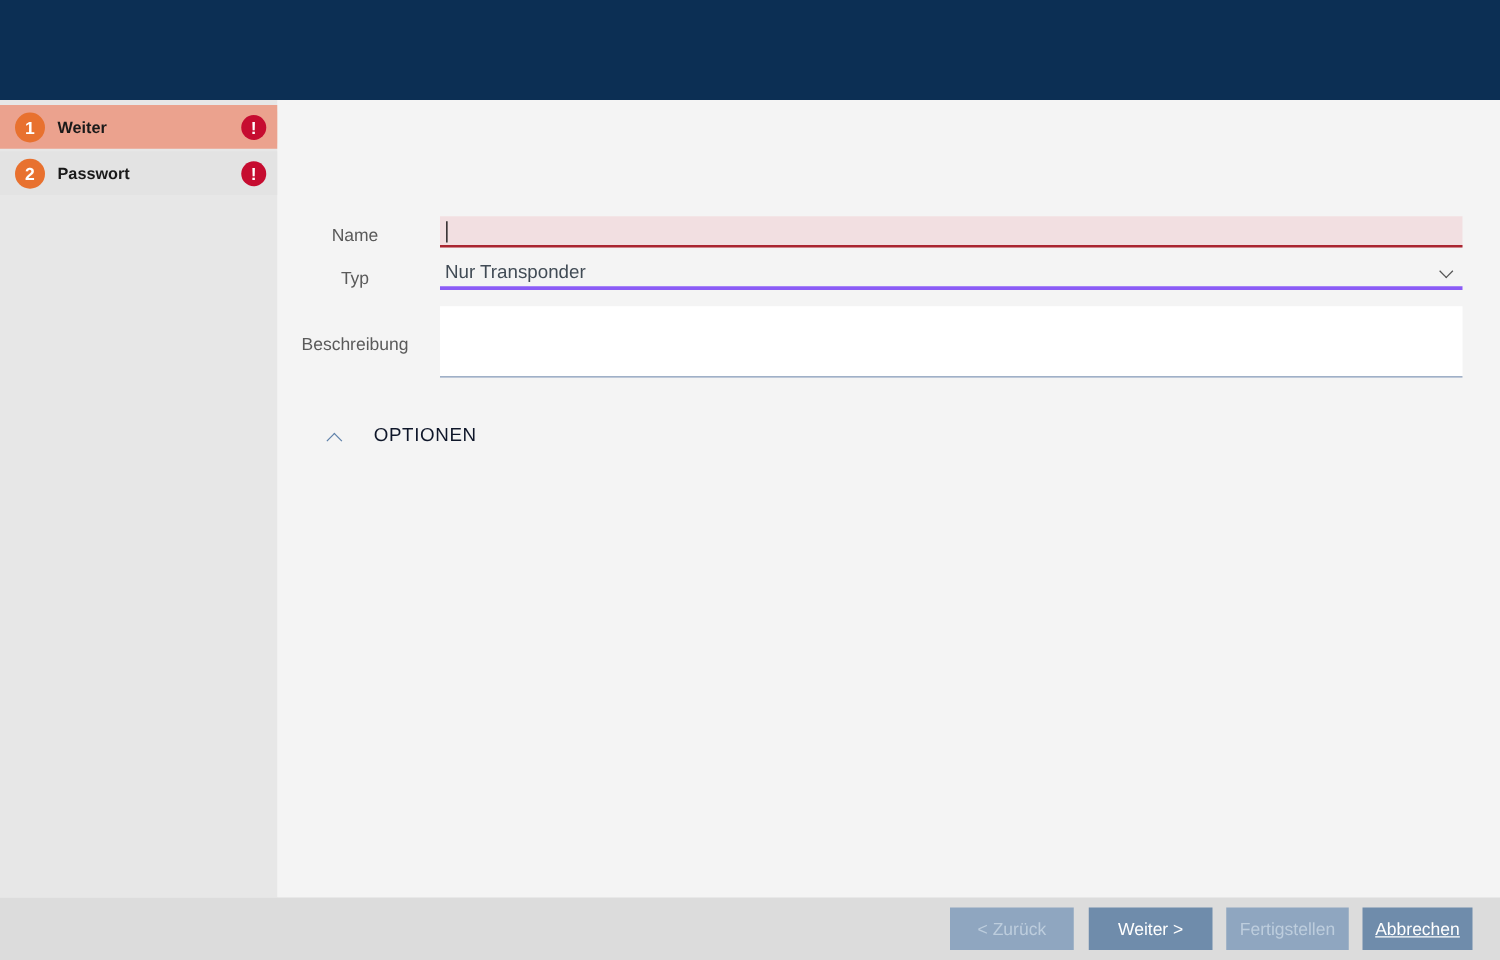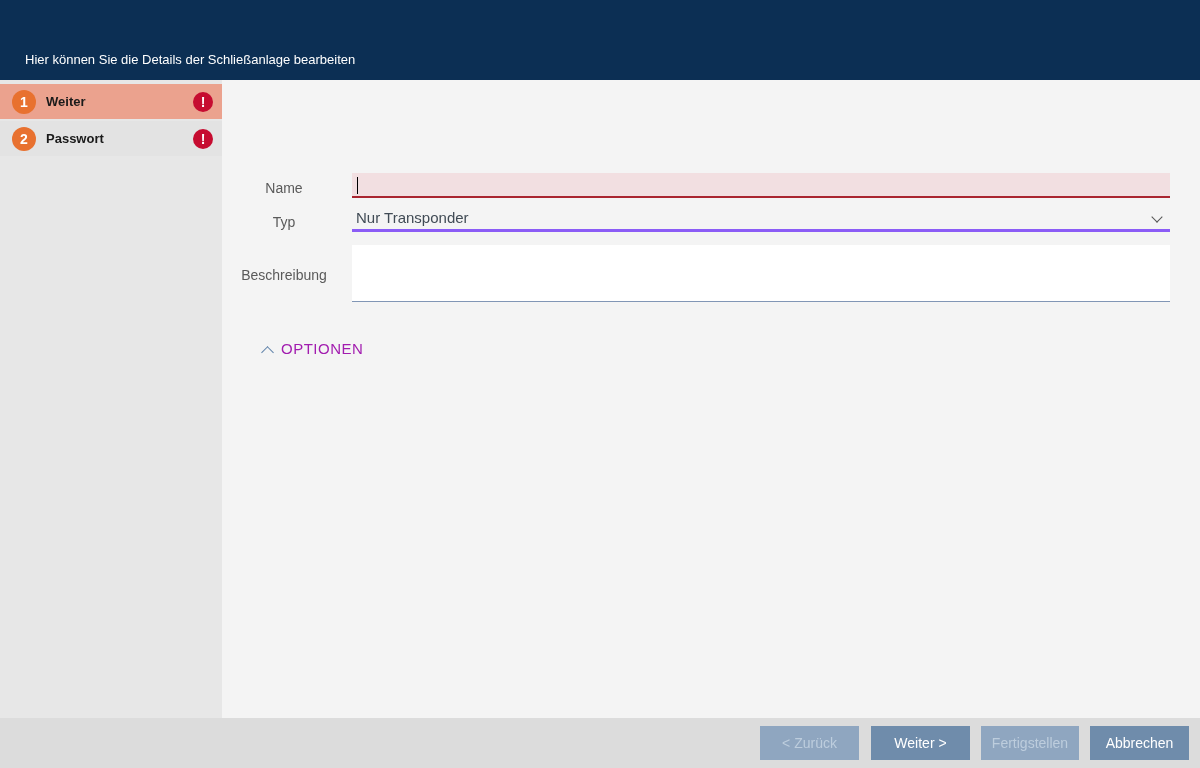--- a/index.html
+++ b/index.html
@@ -121,22 +121,22 @@
     background: #ffffff;
     border: none; border-bottom: 1px solid #8196b5;
     outline: none; resize: none;
     font-family: "Liberation Sans", sans-serif;
     font-size: 14px; color: #333;
     padding: 4px;
   }
 
   .optionen-toggle {
     position: absolute; left: 41px; top: 260px;
-    display: flex; align-items: center; gap: 8px;
-    color: #a21caf; font-size: 15px;
+    display: flex; align-items: center; gap: 26px;
+    color: #0f172a; font-size: 15px;
     cursor: pointer;
   }
   .optionen-chevron {
     width: 10px; height: 7px; position: relative; top: 2px;
   }
   .optionen-chevron::before {
     content: ""; position: absolute; left: 0; top: 1px;
     width: 8px; height: 8px;
     border-left: 1px solid #5e81a9; border-top: 1px solid #5e81a9;
     transform: rotate(45deg);
@@ -153,27 +153,26 @@
     border: none;
     font-family: "Liberation Sans", sans-serif;
     font-size: 14px;
     cursor: pointer;
   }
   .btn.enabled  { background: #6f8cab; color: #ffffff; }
   .btn.disabled { background: #8fa6c0; color: #bdcddd; }
   .btn-back   { left: 760px; width: 99px; }
   .btn-next   { left: 871px; width: 99px; }
   .btn-finish { left: 981px; width: 98px; }
-  .btn-cancel { left: 1090px; width: 99px; }
+  .btn-cancel { left: 1090px; width: 88px; text-decoration: underline; }
 </style>
 </head>
 <body>
 
 <div class="header">
-  <div class="header-subtitle">Hier können Sie die Details der Schließanlage bearbeiten</div>
 </div>
 
 <div class="sidebar">
 
   <div class="step-row active" style="top: 4px;">
     <span class="step-circle">1</span>
     <span class="step-label">Weiter</span>
     <span class="step-badge">!</span>
     <span class="step-arrow"></span>
   </div>

